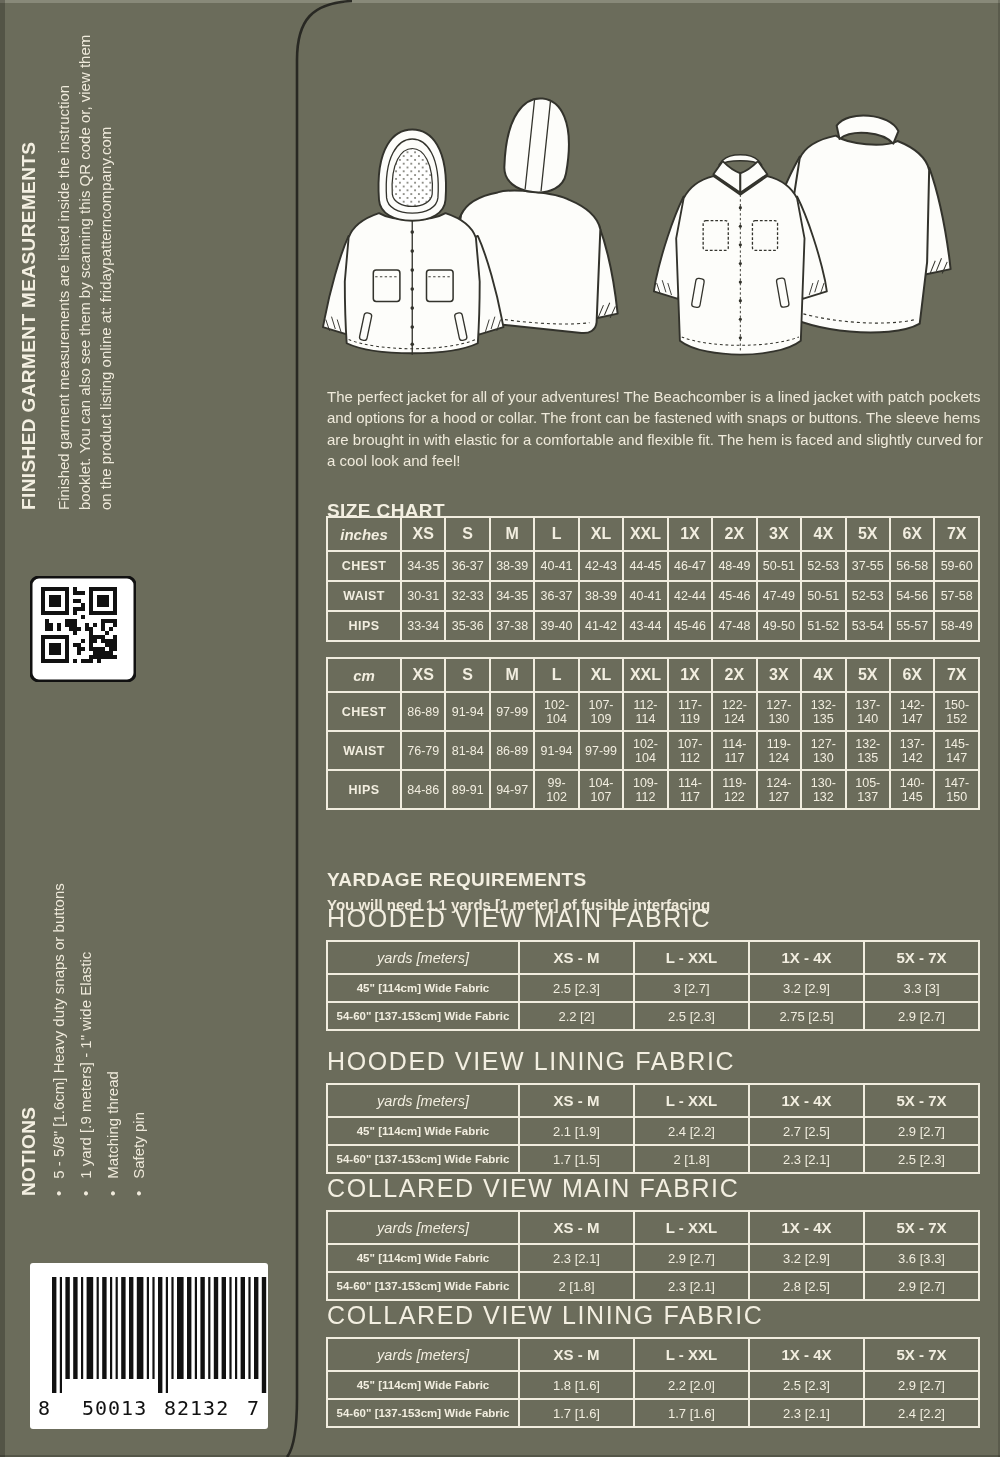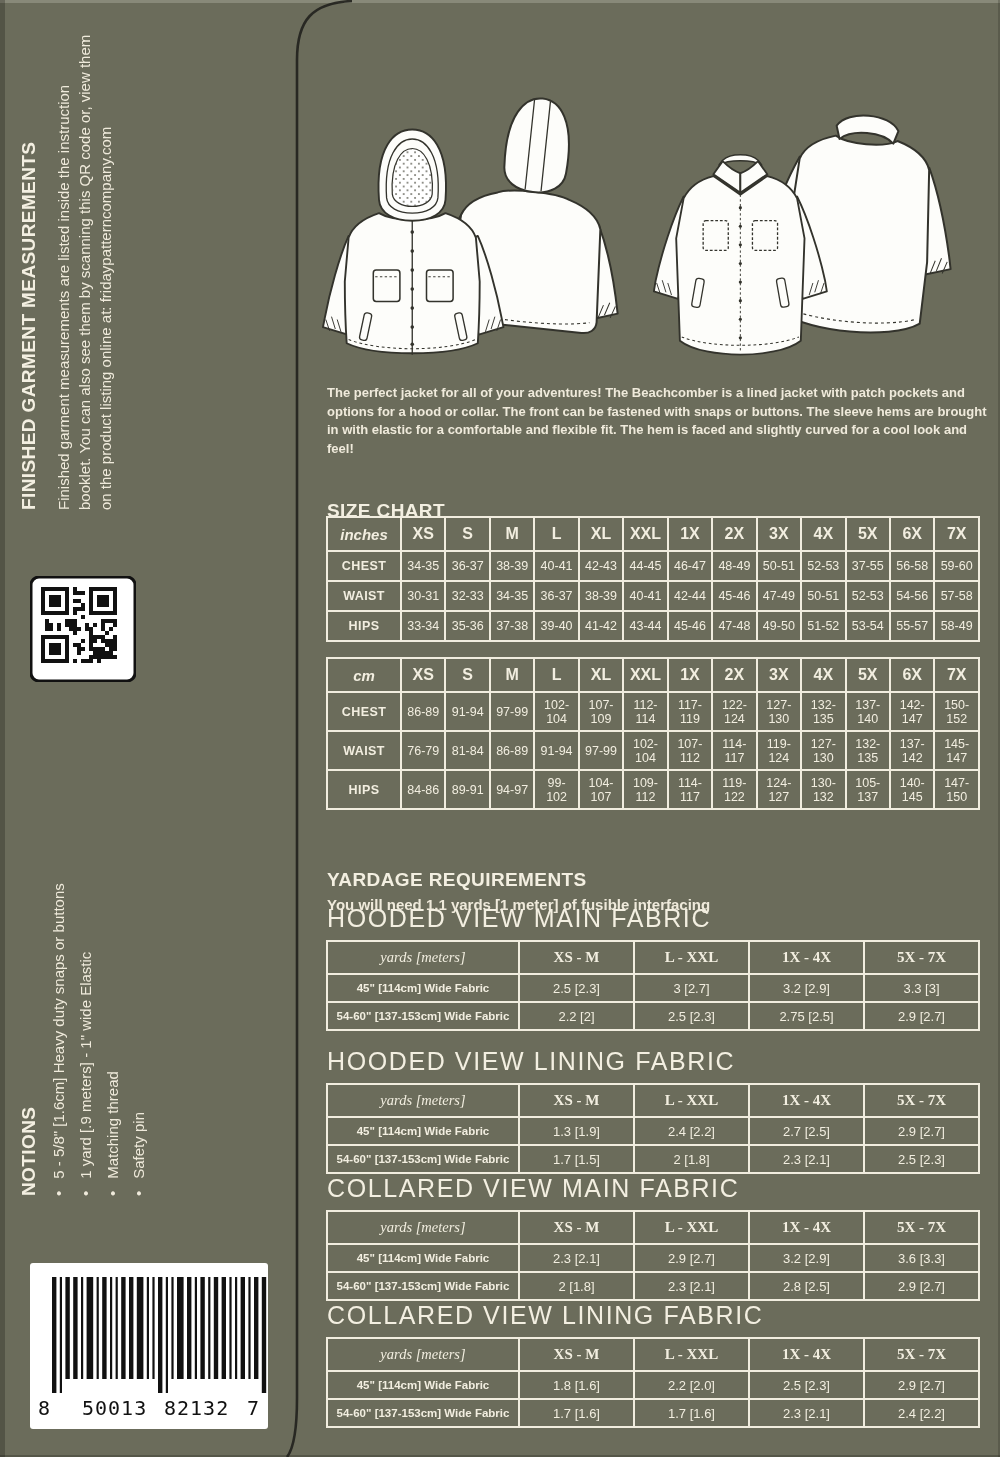--- a/index.html
+++ b/index.html
@@ -53,21 +53,21 @@
   }
   .digits span{position:absolute;bottom:0;letter-spacing:1px;}
   .digits span:nth-child(1){left:8px;}
   .digits span:nth-child(2){left:52px;}
   .digits span:nth-child(3){left:134px;}
   .digits span:nth-child(4){right:8px;}
 
   
   .description{
     position:absolute;left:327px;top:371px;width:660px;
-    font-size:13px;line-height:1.43;color:#efeadb;font-weight:bold;
+    font-size:15px;line-height:1.43;color:#efeadb;
   }
   .h-bold{position:absolute;left:327px;font-weight:bold;font-size:19px;letter-spacing:.4px;color:#f3efe1;}
   #size-chart-title{top:484px;}
   #yardage-title{top:853px;}
   .note{position:absolute;left:327px;top:881px;font-weight:bold;font-size:15px;color:#efeadb;}
 
   .tbl-host{position:absolute;left:326px;width:652px;}
   #size-table-0{top:516px;}
   #size-table-1{top:657px;}
   #yard-sec-0{top:904px;}
@@ -81,21 +81,21 @@
   }
 
   table{border-collapse:collapse;table-layout:fixed;width:652px;color:#f2eee0;}
   td,th{border:2px solid #f1eddf;text-align:center;vertical-align:middle;padding:0 2px;}
   .size-tbl th.unit{font-style:italic;font-weight:bold;font-size:15px;}
   .size-tbl thead th{font-weight:bold;font-size:16px;height:32px;}
   .size-tbl tbody th{font-weight:bold;font-size:12.5px;letter-spacing:.4px;}
   .size-tbl tbody td{font-size:12.5px;line-height:1.12;}
   .size-tbl.inches tbody tr{height:30px;}
   .size-tbl.cm tbody tr{height:39px;}
-  .yard-tbl thead th{font-weight:bold;font-size:15px;height:31px;font-family:Liberation Serif, serif;}
+  .yard-tbl thead th{font-weight:bold;font-size:15px;height:31px;}
   .yard-tbl th.unit{font-style:italic;font-weight:normal;font-size:14.5px;}
   .yard-tbl tbody th{font-size:11.5px;font-weight:bold;}
   .yard-tbl tbody td{font-size:13px;}
   .yard-tbl tbody tr{height:28px;}
 
   .flats{position:absolute;left:0;top:0;}
 </style>
 </head>
 <body>
 
@@ -595,21 +595,21 @@
           <th class="unit">yards [meters]</th>
           <th>XS - M</th>
           <th>L - XXL</th>
           <th>1X - 4X</th>
           <th>5X - 7X</th>
         </tr>
       </thead>
       <tbody>
         <tr>
           <th>45" [114cm] Wide Fabric</th>
-          <td>1.3 [1.9]</td>
+          <td>2.1 [1.9]</td>
           <td>2.4 [2.2]</td>
           <td>2.7 [2.5]</td>
           <td>2.9 [2.7]</td>
         </tr>
         <tr>
           <th>54-60" [137-153cm] Wide Fabric</th>
           <td>1.7 [1.5]</td>
           <td>2 [1.8]</td>
           <td>2.3 [2.1]</td>
           <td>2.5 [2.3]</td>

